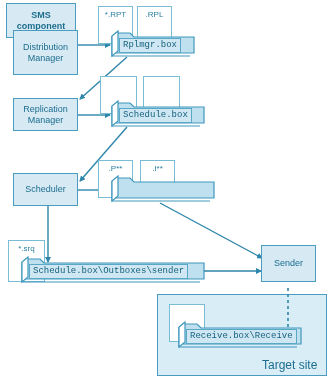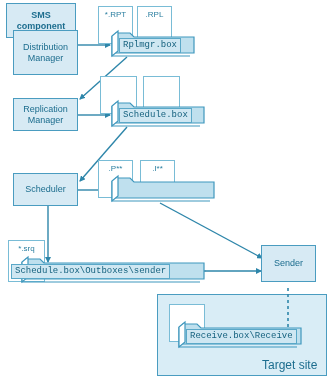--- a/index.html
+++ b/index.html
@@ -149,21 +149,21 @@
   <div class="fileic" style="left:8px;top:240px;width:37px;height:42px;">
     <div class="ftext">*.srq</div>
   </div>
   <div class="folderwrap" style="left:18px;top:253px;">
     <svg width="190" height="32" viewBox="0 0 190 32">
       <path d="M8,6 L22,6 L26,10 L186,10 L186,26 L8,26 Z" fill="#bfe0ee" stroke="#3f97bd" stroke-width="1.2"></path>
       <path d="M4,9 L4,29 L182,29" fill="none" stroke="#3f97bd" stroke-width="1.2"></path>
       <path d="M4,9 L10,4 L10,24 L4,29 Z" fill="#ffffff" stroke="#3f97bd" stroke-width="1.2"></path>
     </svg>
   </div>
-  <div class="foldlabel" style="left:11px;top:264px;">Schedule.box\Outboxes\sender</div>
+  <div class="foldlabel" style="left:29px;top:264px;">Schedule.box\Outboxes\sender</div>
 
   <div class="fileic" style="left:169px;top:304px;width:36px;height:38px;">
     <div class="ftext"></div>
   </div>
   <div class="folderwrap" style="left:175px;top:318px;">
     <svg width="130" height="32" viewBox="0 0 130 32">
       <path d="M8,6 L22,6 L26,10 L126,10 L126,26 L8,26 Z" fill="#bfe0ee" stroke="#3f97bd" stroke-width="1.2"></path>
       <path d="M4,9 L4,29 L122,29" fill="none" stroke="#3f97bd" stroke-width="1.2"></path>
       <path d="M4,9 L10,4 L10,24 L4,29 Z" fill="#ffffff" stroke="#3f97bd" stroke-width="1.2"></path>
     </svg>

